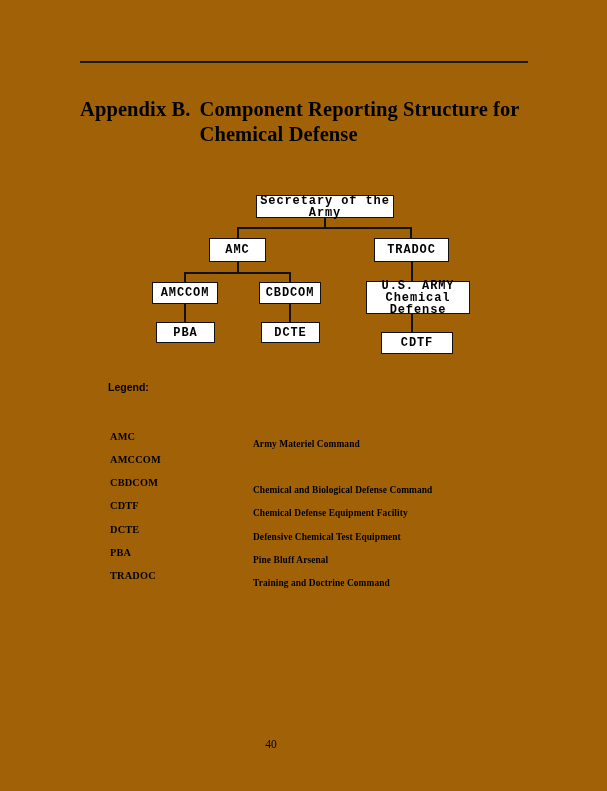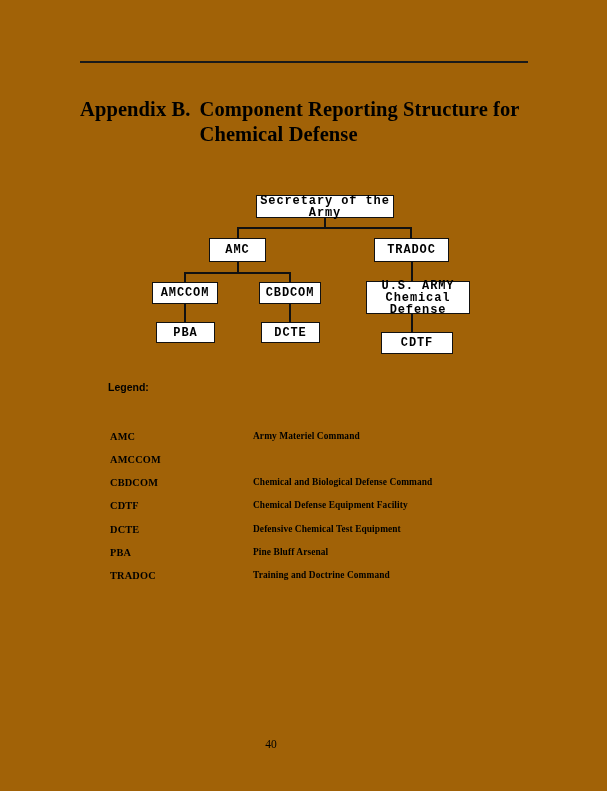--- a/index.html
+++ b/index.html
@@ -110,21 +110,21 @@
     top: 0;
     font-family: "Liberation Serif", serif;
     font-weight: bold;
     font-size: 10.3px;
     letter-spacing: 0.2px;
     white-space: nowrap;
   }
   .legend-desc {
     position: absolute;
     left: 143px;
-    top: 0;
+    top: 8px;
     font-family: "Liberation Serif", serif;
     font-weight: bold;
     font-size: 9.4px;
     letter-spacing: 0.1px;
     white-space: pre;
   }
 
   
   #page-number {
     position: absolute;

